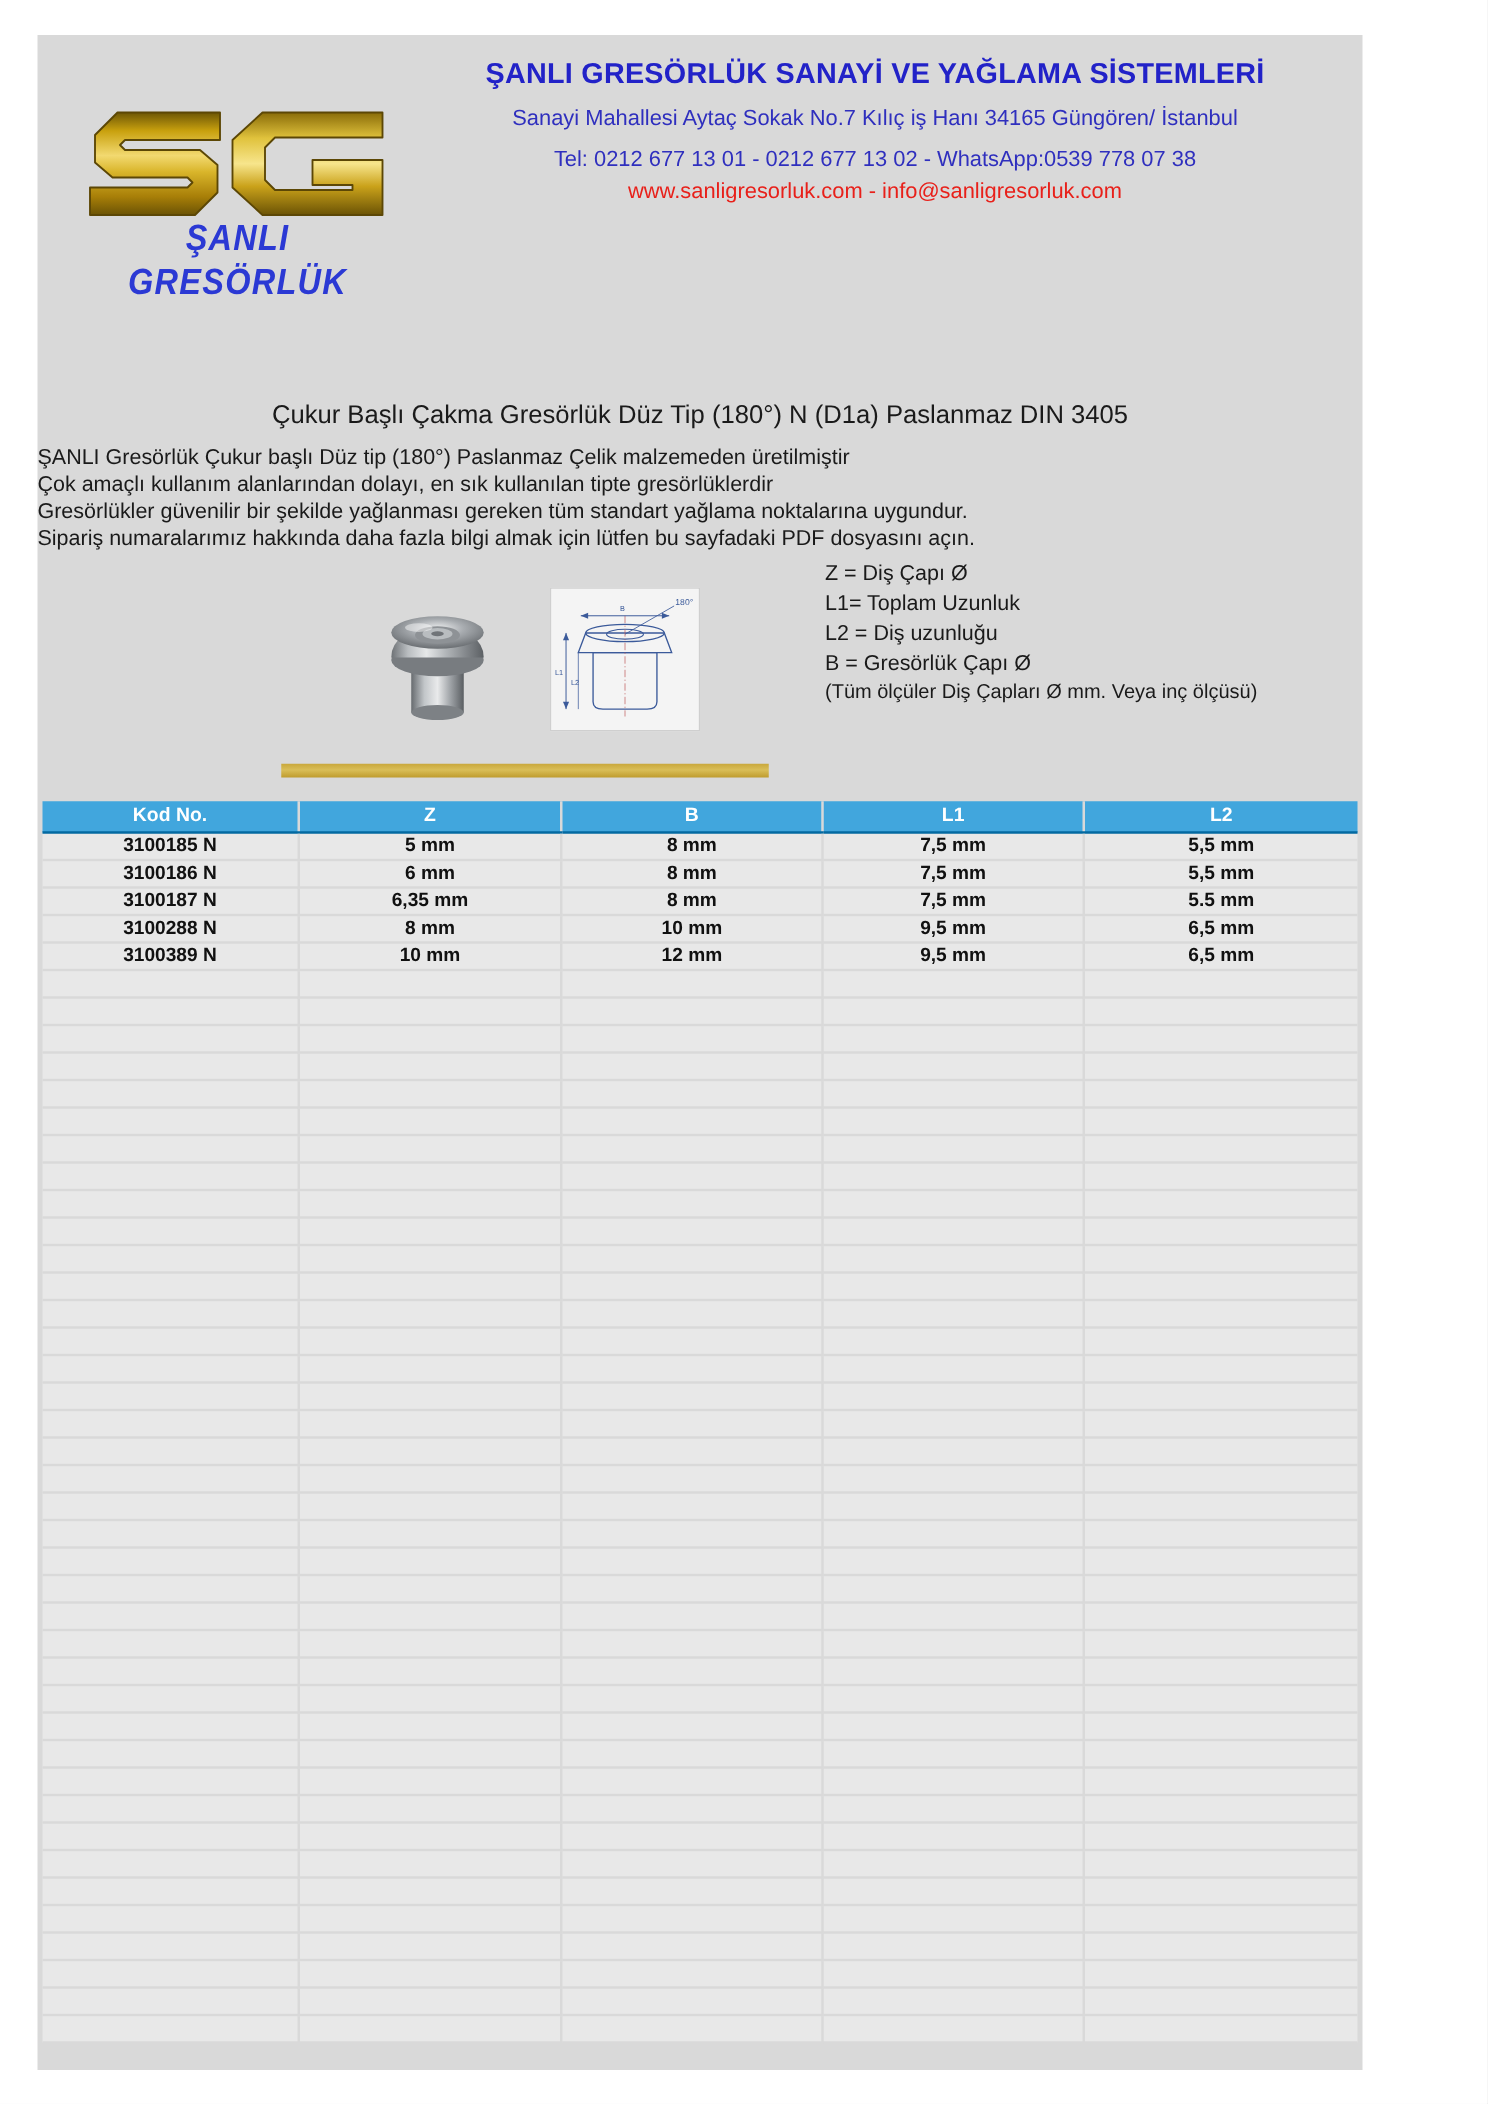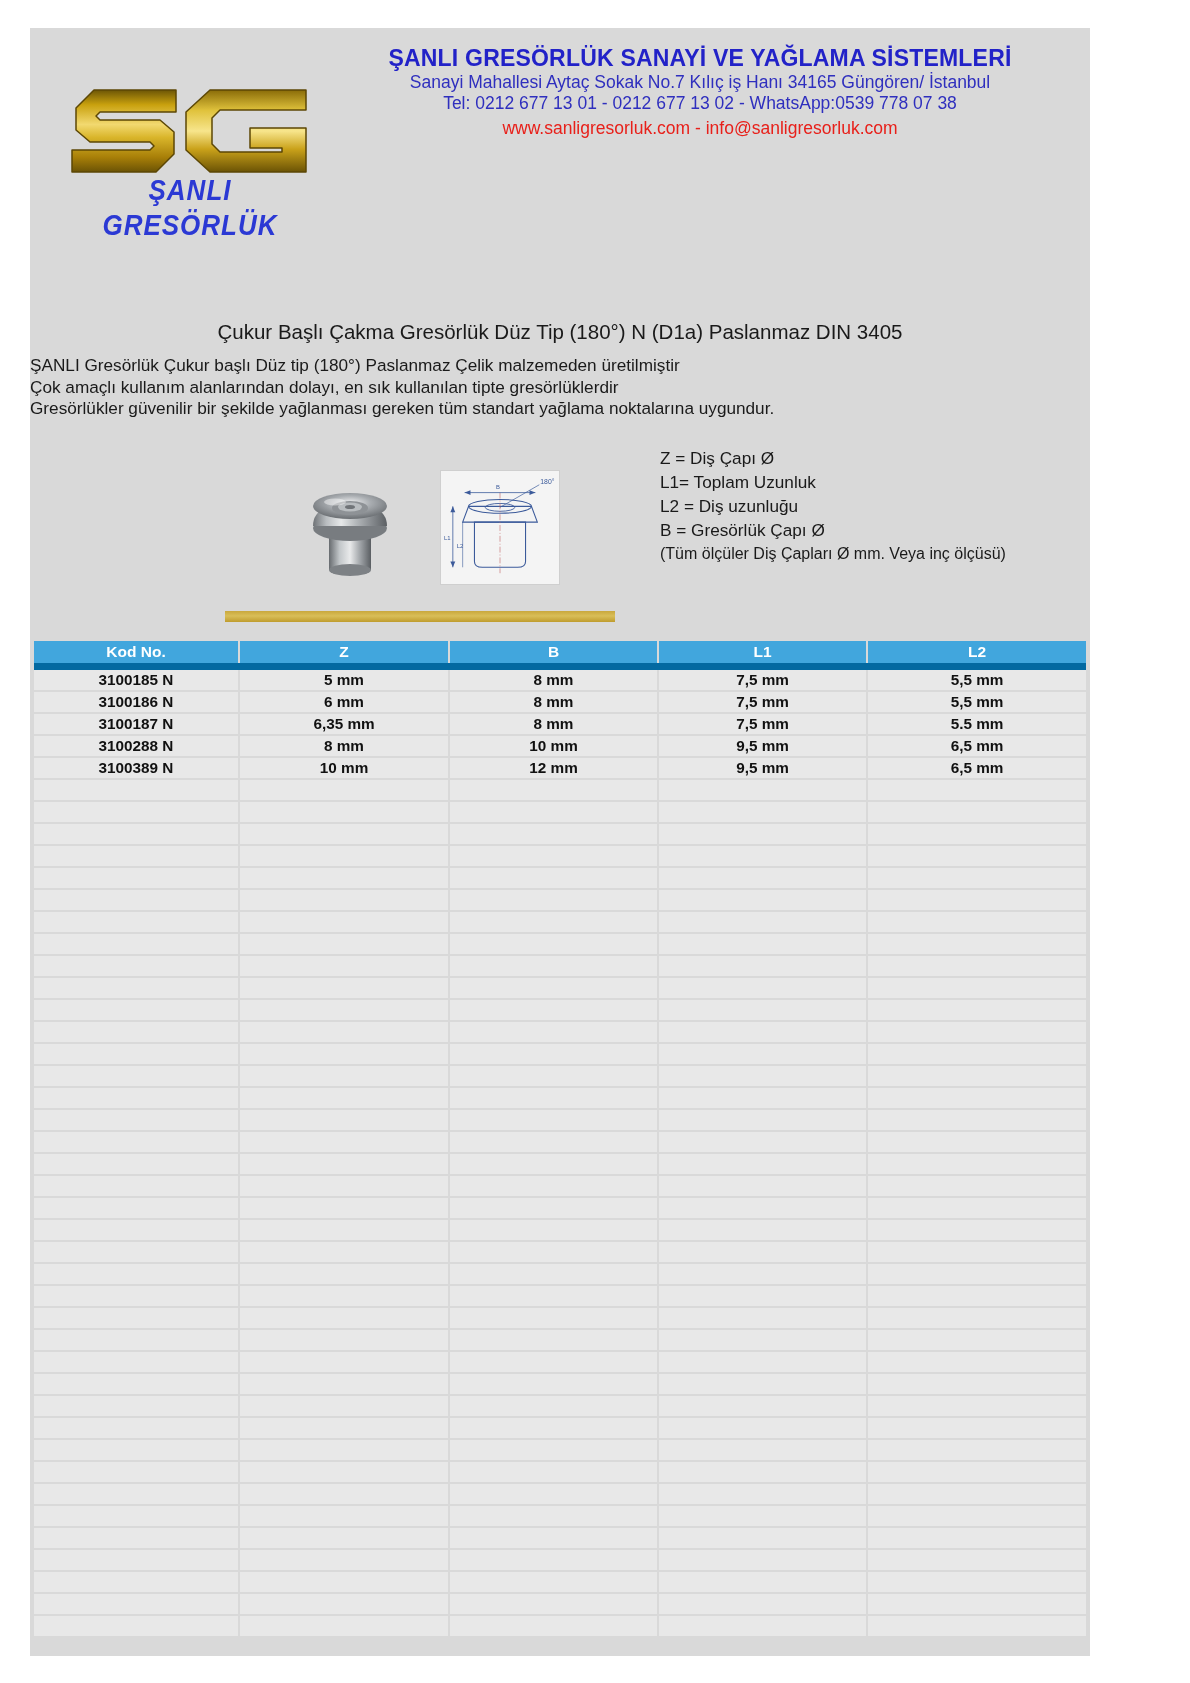--- a/index.html
+++ b/index.html
@@ -58,21 +58,21 @@
   .company-name {
     font-size: 23px;
     font-weight: bold;
     color: #2222c8;
     letter-spacing: 0.2px;
     white-space: nowrap;
   }
   .company-addr, .company-tel {
     font-size: 17.5px;
     color: #2f2fbe;
-    margin-top: 0;
+    margin-top: 12px;
     white-space: nowrap;
   }
   .company-web {
     font-size: 17.5px;
     color: #e8201a;
     margin-top: 4px;
     white-space: nowrap;
   }
   .company-web .sep { color: #e8201a; }
 
@@ -143,21 +143,21 @@
     border-collapse: collapse;
     table-layout: fixed;
   }
   table.spec th {
     background: #41a6dd;
     color: #ffffff;
     font-size: 15.5px;
     font-weight: bold;
     height: 25px;
     border-right: 2px solid #d9d9d9;
-    border-bottom: 7px solid #0369a1;
+    border-bottom: 2px solid #0369a1;
   }
   table.spec th:last-child { border-right: none; }
   table.spec td {
     height: 21px;
     font-size: 15.3px;
     font-weight: bold;
     color: #111111;
     text-align: center;
     background: #e8e8e8;
     border-right: 2px solid #d9d9d9;
@@ -215,20 +215,21 @@
       </div>
     </div>
   </div>
 
   <div class="product-title">Çukur Başlı Çakma Gresörlük Düz Tip (180°)  N (D1a) Paslanmaz DIN 3405</div>
 
   <div class="desc">
     <div>ŞANLI Gresörlük Çukur başlı Düz tip (180°) Paslanmaz Çelik malzemeden üretilmiştir</div>
     <div>Çok amaçlı kullanım alanlarından dolayı, en sık kullanılan tipte gresörlüklerdir</div>
     <div>Gresörlükler güvenilir bir şekilde yağlanması gereken tüm standart yağlama noktalarına uygundur.</div>
+    <div>Sipariş numaralarımız hakkında daha fazla bilgi almak için lütfen bu sayfadaki PDF dosyasını açın.</div>
   </div>
 
   <div class="figures">
     <svg class="photo" viewBox="0 0 130 120">
       <defs>
         <linearGradient id="steelH" x1="0" y1="0" x2="1" y2="0">
           <stop offset="0%" stop-color="#6e7276"></stop>
           <stop offset="18%" stop-color="#b9bdc0"></stop>
           <stop offset="38%" stop-color="#e6e8e9"></stop>
           <stop offset="58%" stop-color="#b4b8bb"></stop>

